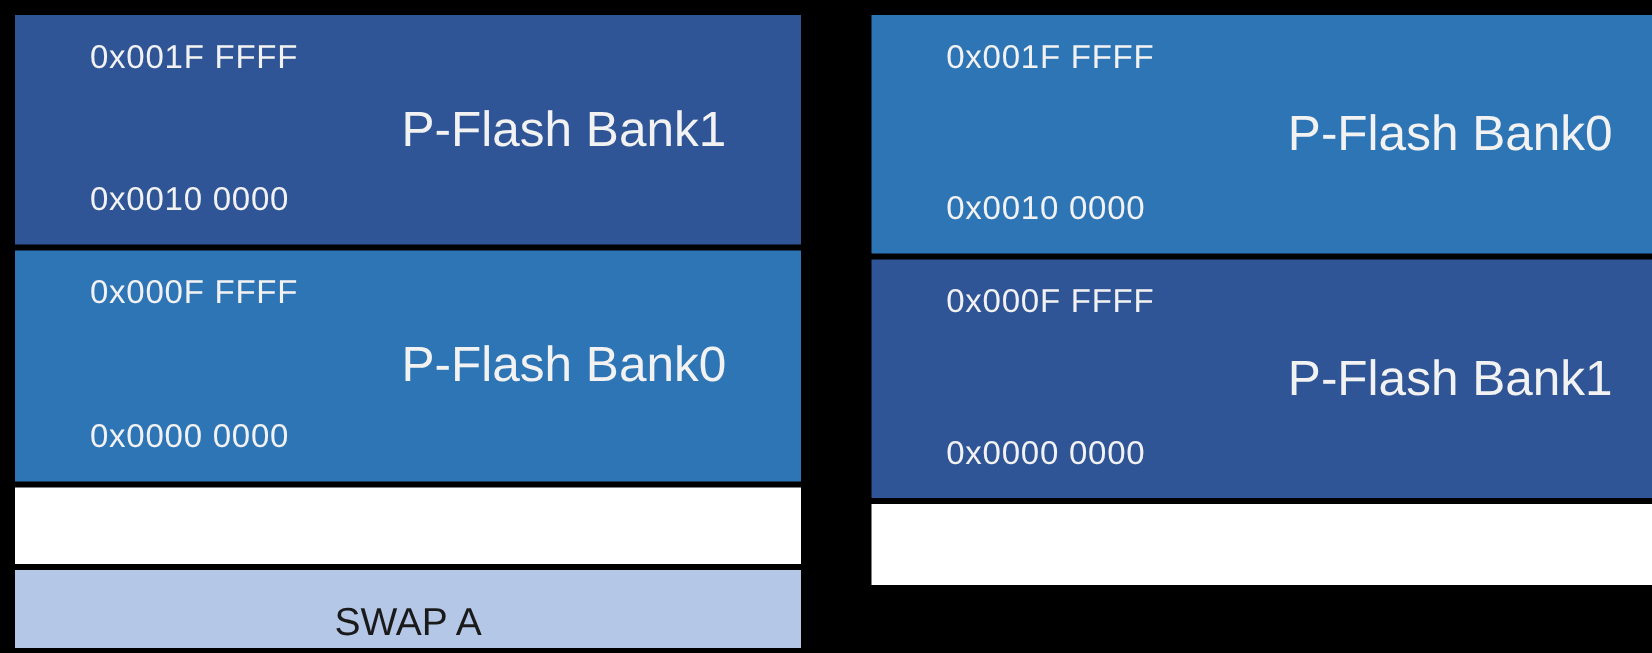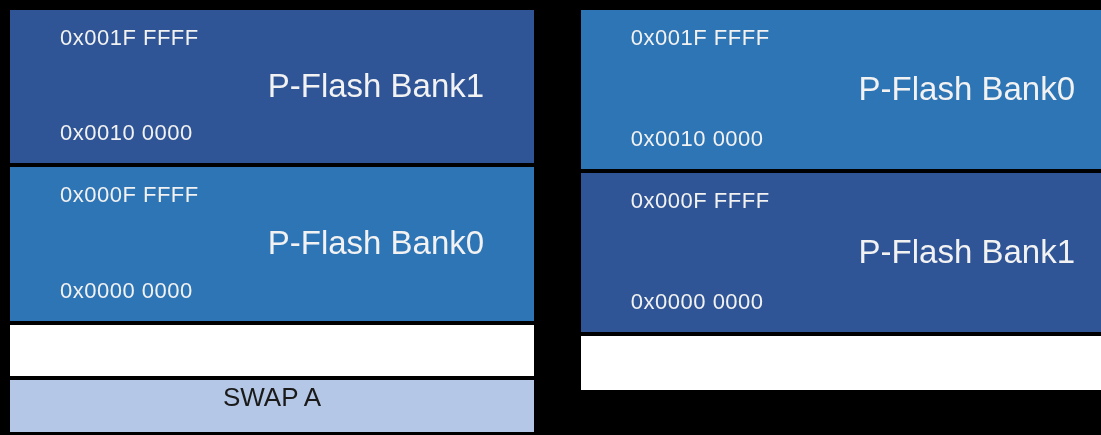--- a/index.html
+++ b/index.html
@@ -58,21 +58,21 @@
 
   .gap {
     height: 54px;
     background: var(--gap-fill);
   }
   .swap-bar {
     height: 54px;
     background: var(--swap-bar);
     color: var(--swap-text);
     display: flex;
-    align-items: flex-start;
+    align-items: flex-end;
     justify-content: center;
     font-size: 26px;
   }
 </style>
 </head>
 <body>
 
 <div class="canvas">
 
   <div class="column left">

